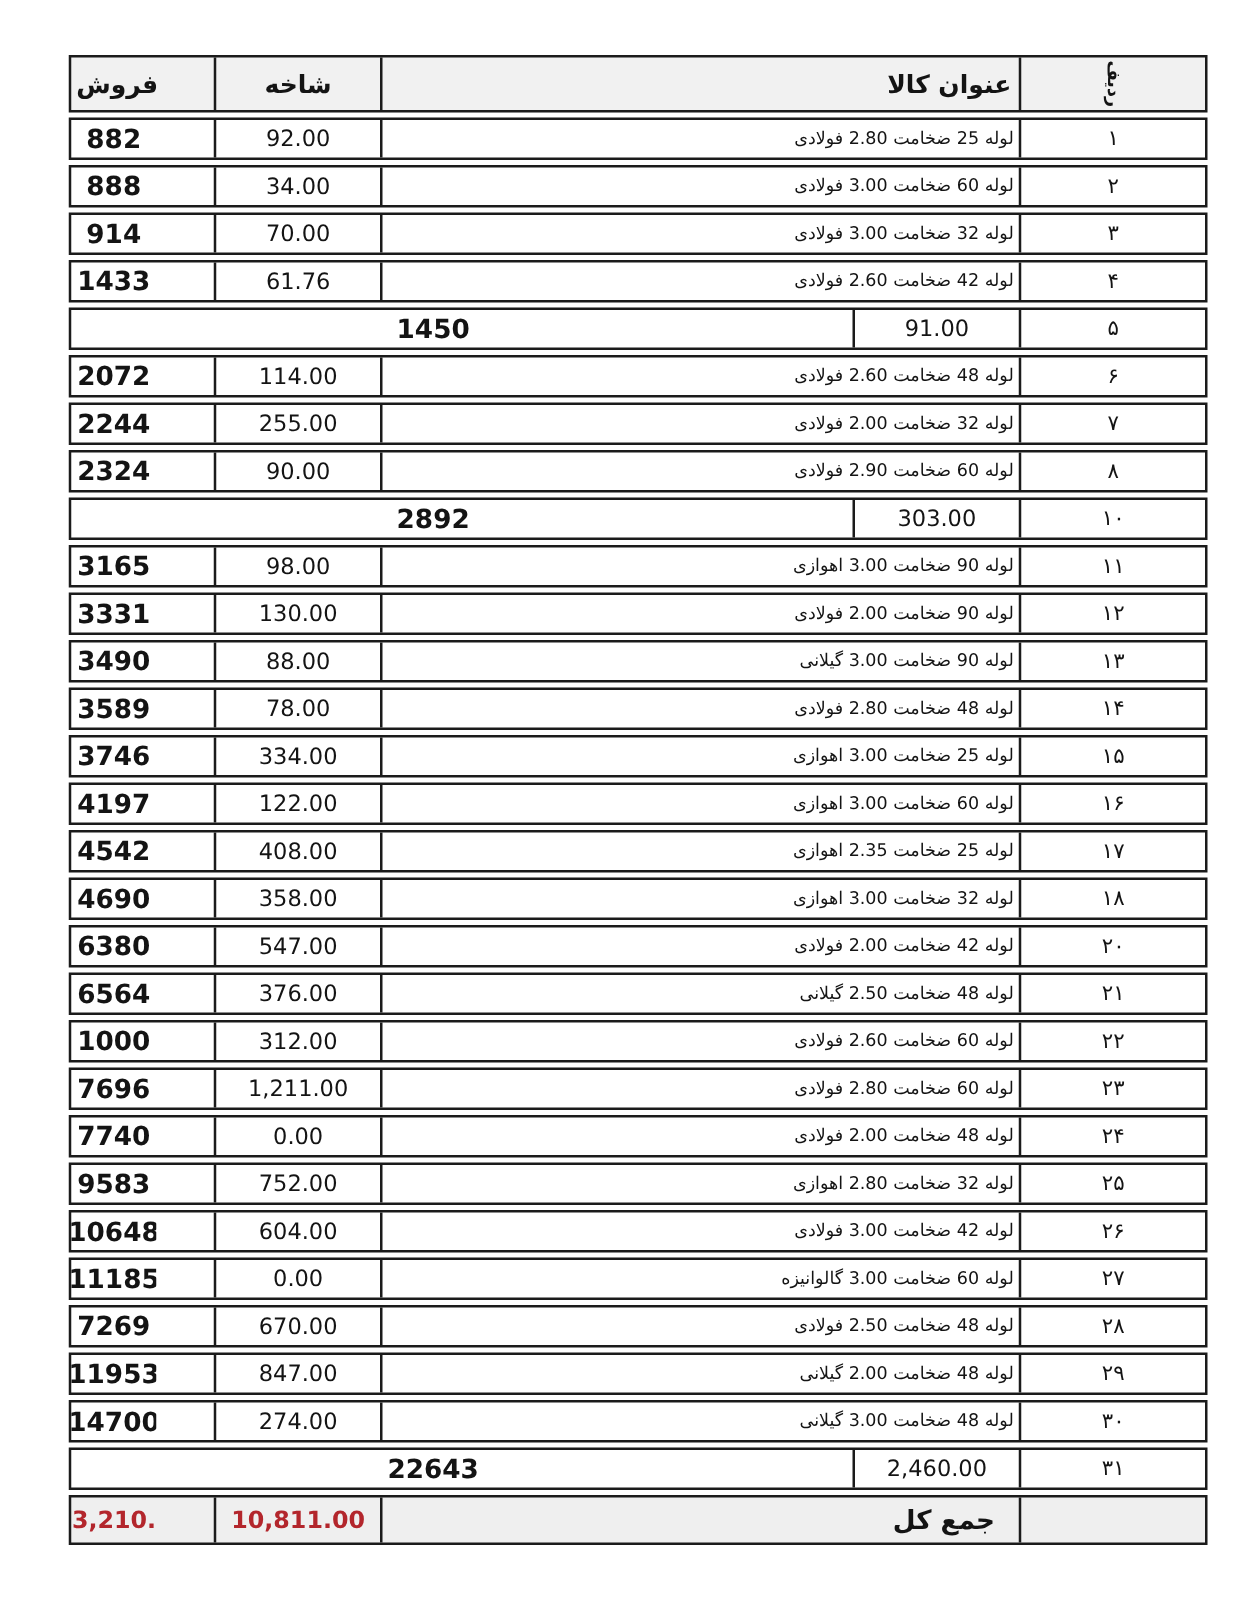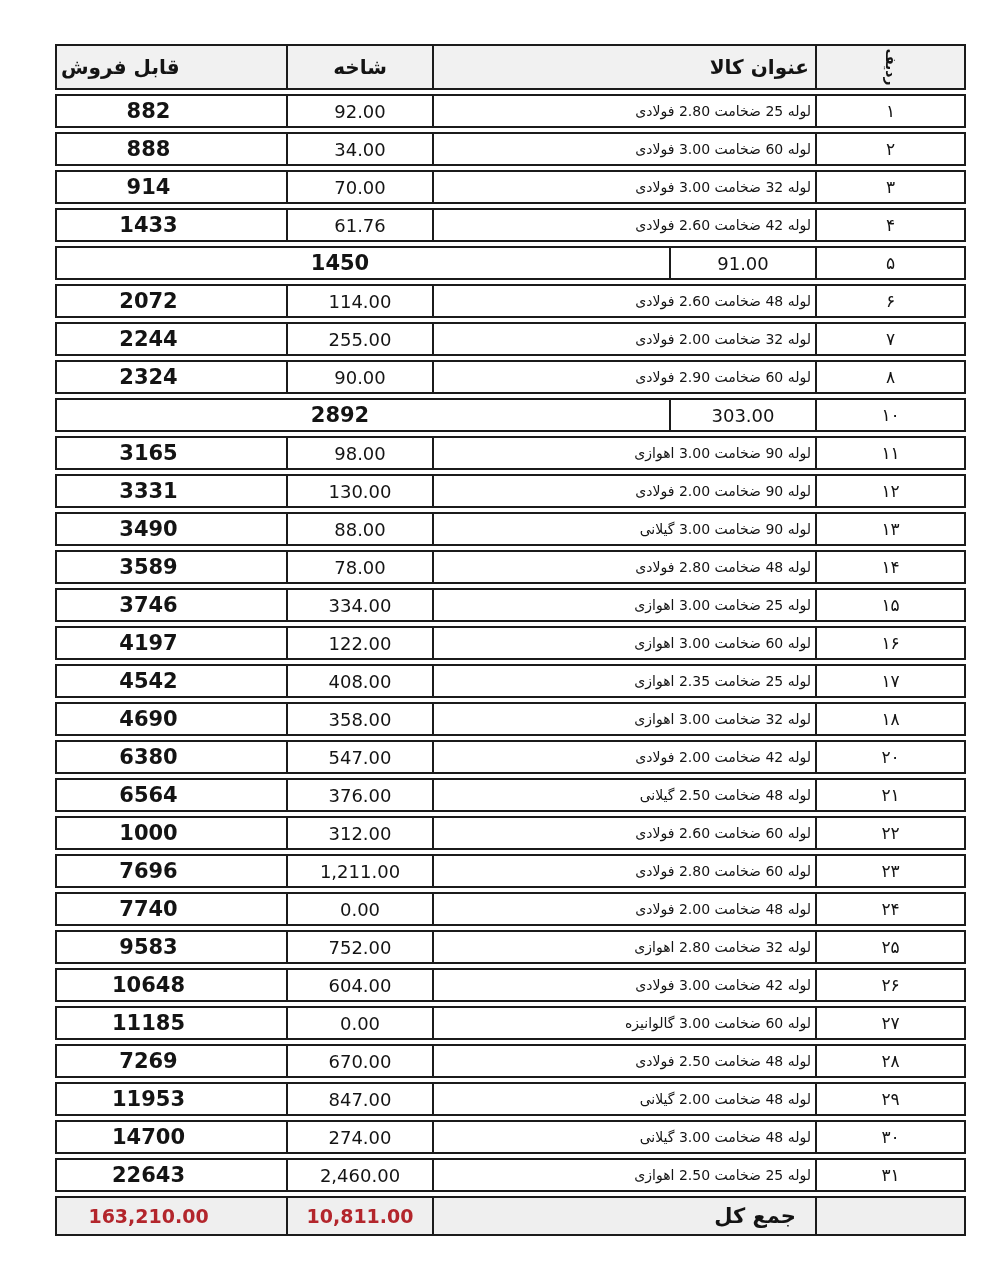--- a/index.html
+++ b/index.html
@@ -27,22 +27,22 @@
   .row.data-row{height:34px;}
   .row.total-row{height:40px;background:#efefef;margin-bottom:0;}
   .cell{
     display:flex;align-items:center;
     box-sizing:border-box;
     overflow:hidden;
     white-space:nowrap;
   }
   
   .c-no{width:149px;justify-content:center;}
-  .c-title{width:383px;justify-content:flex-start;padding-right:4px;}
-  .c-branch{width:146px;justify-content:center;margin-left:46px;}
+  .c-title{width:511px;justify-content:flex-start;padding-right:4px;}
+  .c-branch{width:133px;justify-content:center;margin-left:46px;}
   .c-sell{flex:1;justify-content:center;}
   
   .c-no,.c-title,.c-branch{border-left:2px solid #1b1b1b;}
   .header-row .cell{font-weight:bold;font-size:20px;}
   .header-row .c-title{justify-content:flex-start;padding-right:6px;}
   .header-row .c-sell{justify-content:flex-end;padding-left:4px;}
   .header-row .c-no{position:relative;}
   .rotated{
     display:inline-block;
     transform:rotate(90deg);
@@ -264,21 +264,20 @@
 
       <div class="row data-row">
         <div class="cell c-no">۳۰</div>
         <div class="cell c-title">لوله 48 ضخامت 3.00 گیلانی</div>
         <div class="cell c-branch">274.00</div>
         <div class="cell c-sell">14700</div>
       </div>
 
       <div class="row data-row">
         <div class="cell c-no">۳۱</div>
-        <div class="cell c-title">لوله 25 ضخامت 2.50 اهوازی</div>
         <div class="cell c-branch">2,460.00</div>
         <div class="cell c-sell">22643</div>
       </div>
     </div>
 
     <div class="row total-row">
       <div class="cell c-no"></div>
       <div class="cell c-title">جمع کل</div>
       <div class="cell c-branch" style="color: rgb(179, 38, 44);">10,811.00</div>
       <div class="cell c-sell" style="color: rgb(179, 38, 44);">163,210.00</div>

